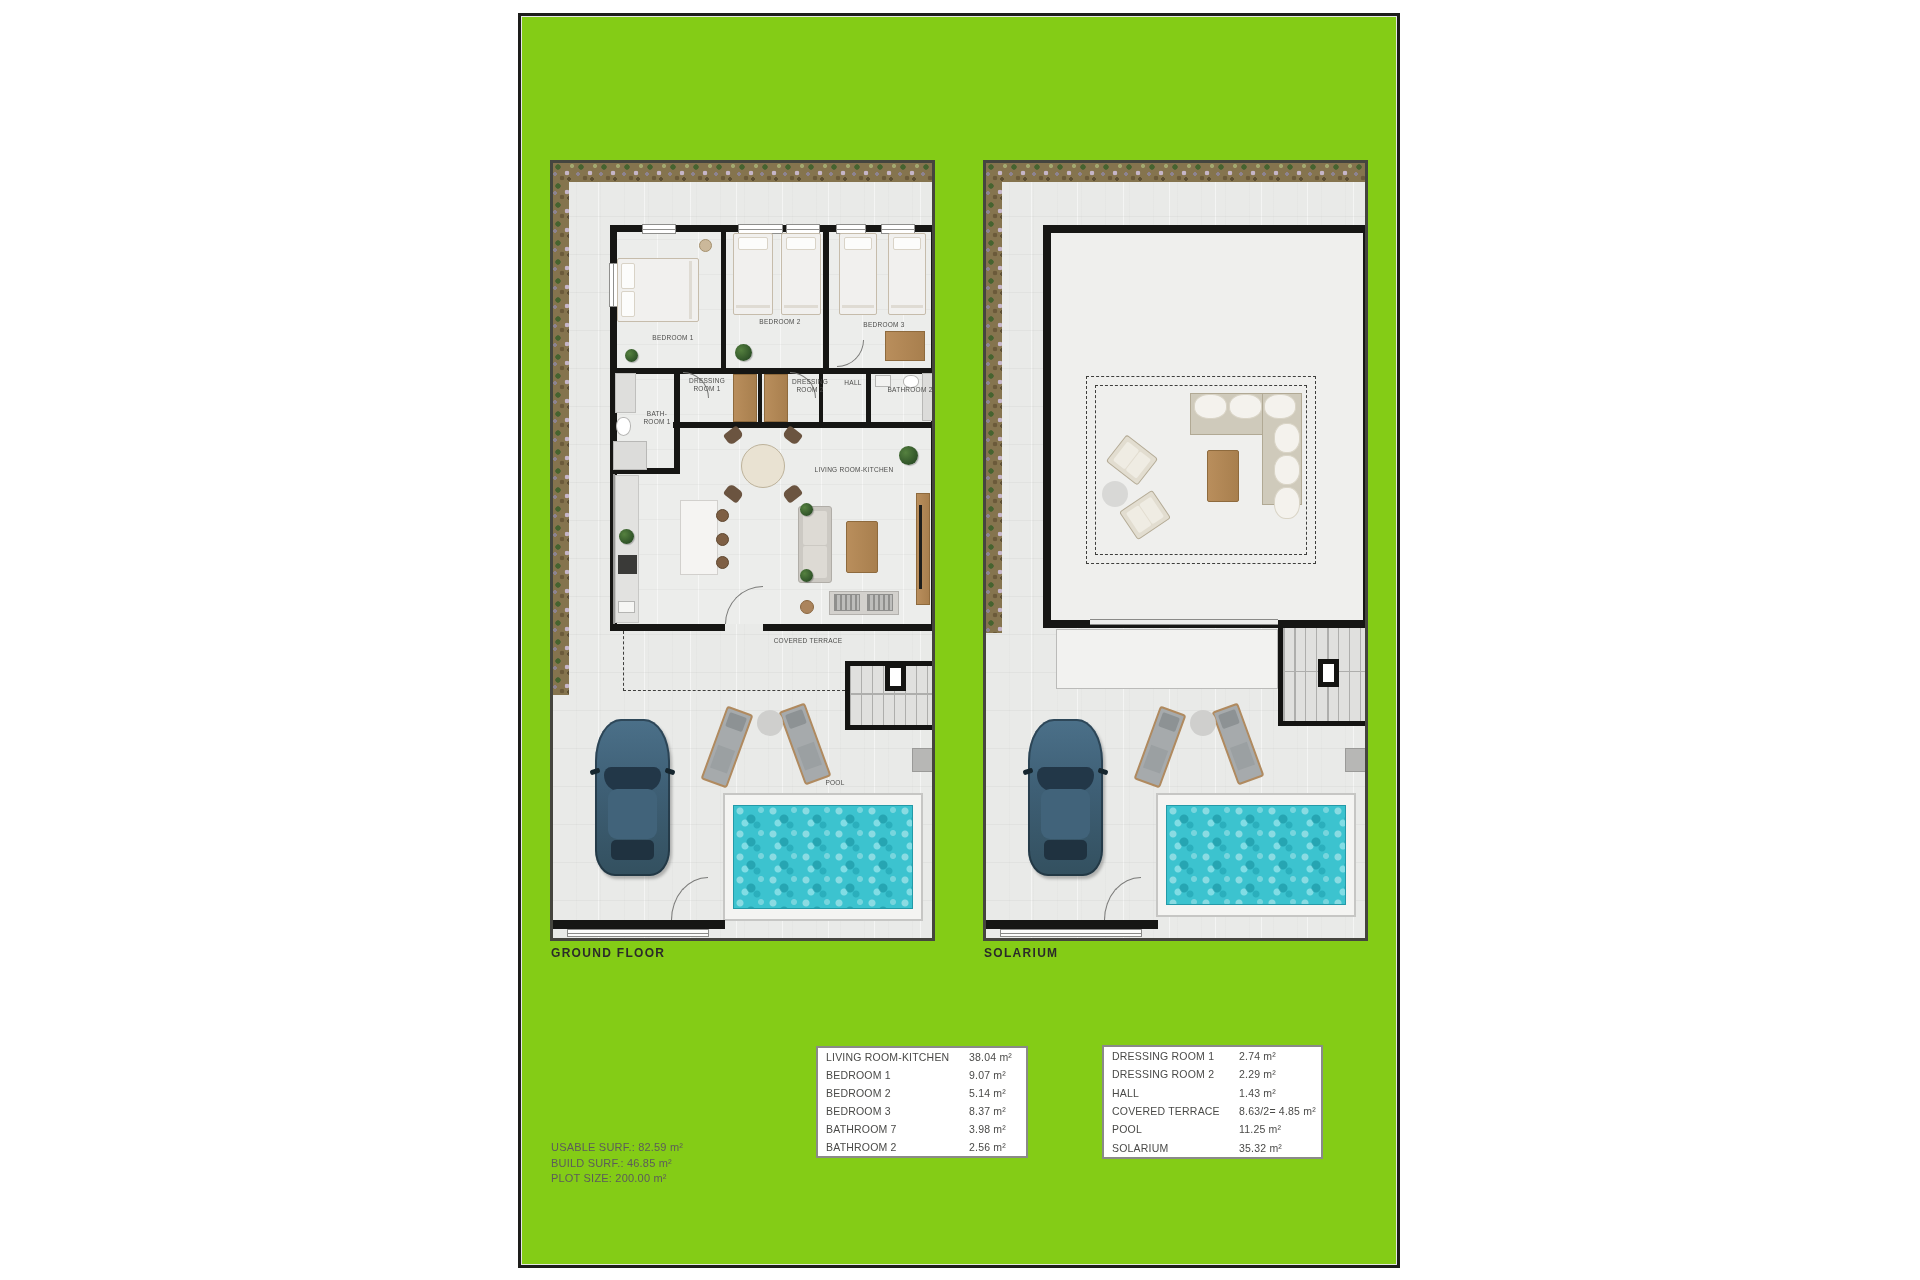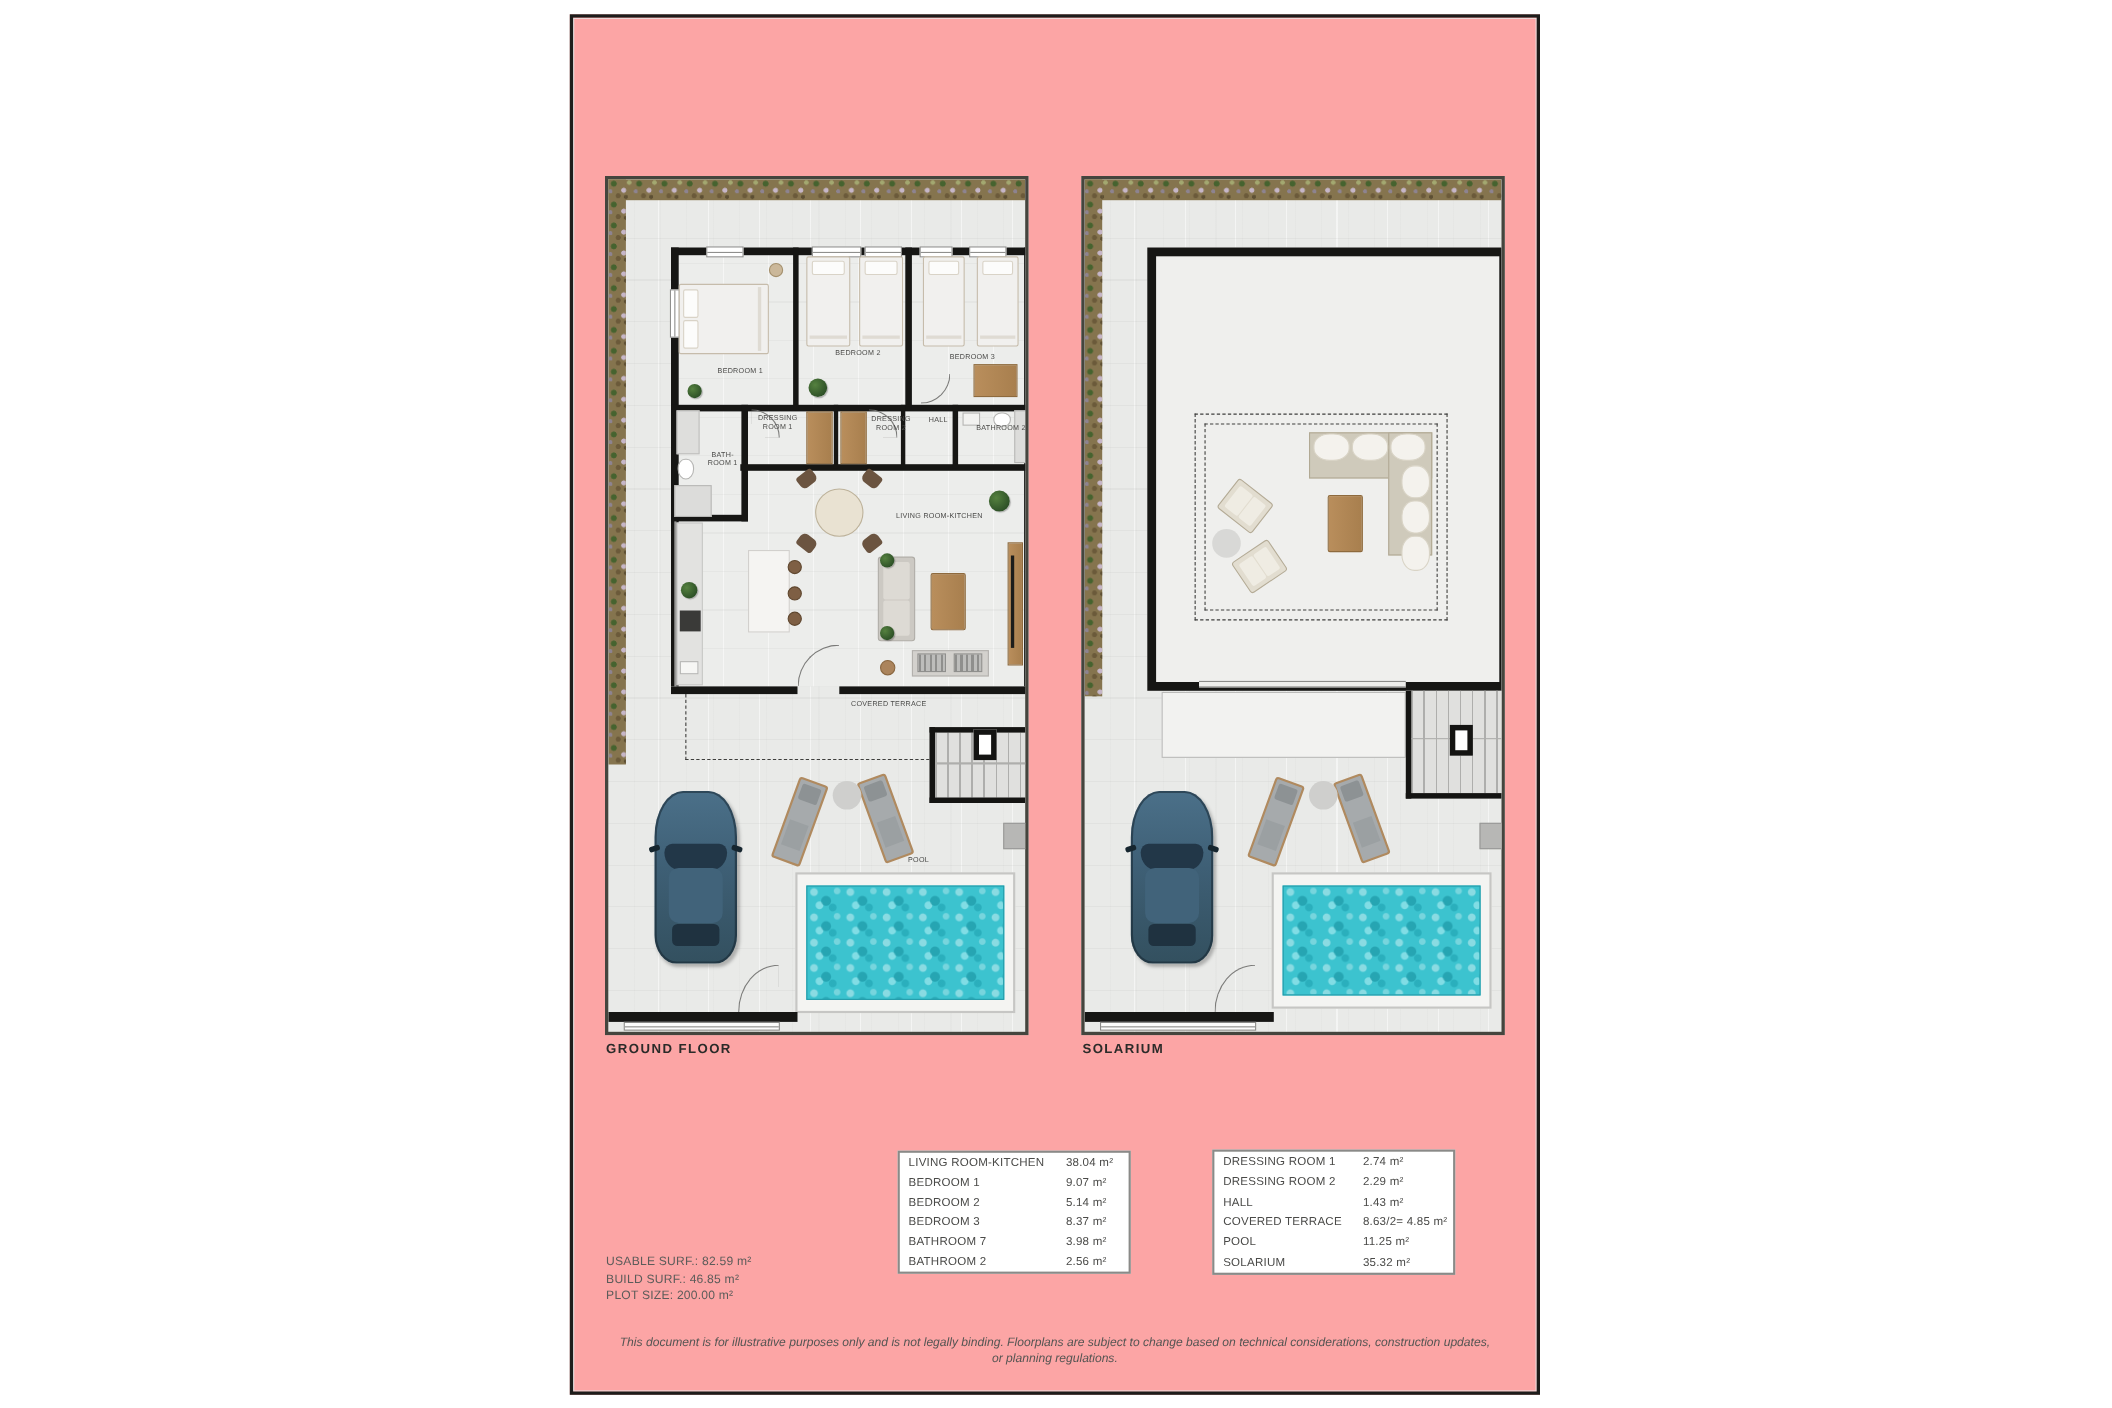--- a/index.html
+++ b/index.html
@@ -1,21 +1,21 @@
 <!DOCTYPE html>
 <html><head>
 <meta charset="utf-8">
 <style>
   * { margin:0; padding:0; box-sizing:border-box; }
   html,body { width:1920px; height:1280px; background:#ffffff; font-family:"Liberation Sans", sans-serif; }
   .abs { position:absolute; }
 
   
   .doc { position:absolute; left:518px; top:13px; width:882px; height:1255px;
-         border:3px solid #1d1d1b; box-shadow: inset 0 0 0 1px #e6e6e6; background:#fca5a5; }
+         border:3px solid #1d1d1b; box-shadow: inset 0 0 0 1px #e6e6e6; background:#84cc16; }
 
   
   .plan { position:absolute; top:144px; width:385px; height:781px; border:3px solid #45453e; overflow:hidden;
           background-color:#e9eae8;
           background-image:
             repeating-linear-gradient(0deg, transparent 0 37px, rgba(0,0,0,.035) 37px 38px),
             repeating-linear-gradient(90deg, transparent 0 45px, rgba(255,255,255,.5) 45px 46px),
             repeating-linear-gradient(90deg, transparent 0 23px, rgba(0,0,0,.015) 23px 24px); }
   .plan-gf  { left:29px; }
   .plan-sol { left:462px; }
@@ -365,17 +365,14 @@
     <div class="trow">
         <span>POOL</span>
         <span class="tval" style="left:135px;">11.25 m²</span>
       </div>
     <div class="trow">
         <span>SOLARIUM</span>
         <span class="tval" style="left:135px;">35.32 m²</span>
       </div>
   </div>
 
-  <div class="disclaimer">
-    <span class="inner">This document is for illustrative purposes only and is not legally binding. Floorplans are subject to change based on technical considerations, construction updates, or planning regulations.</span>
-  </div>
 
 </div>
 
 </body></html>

